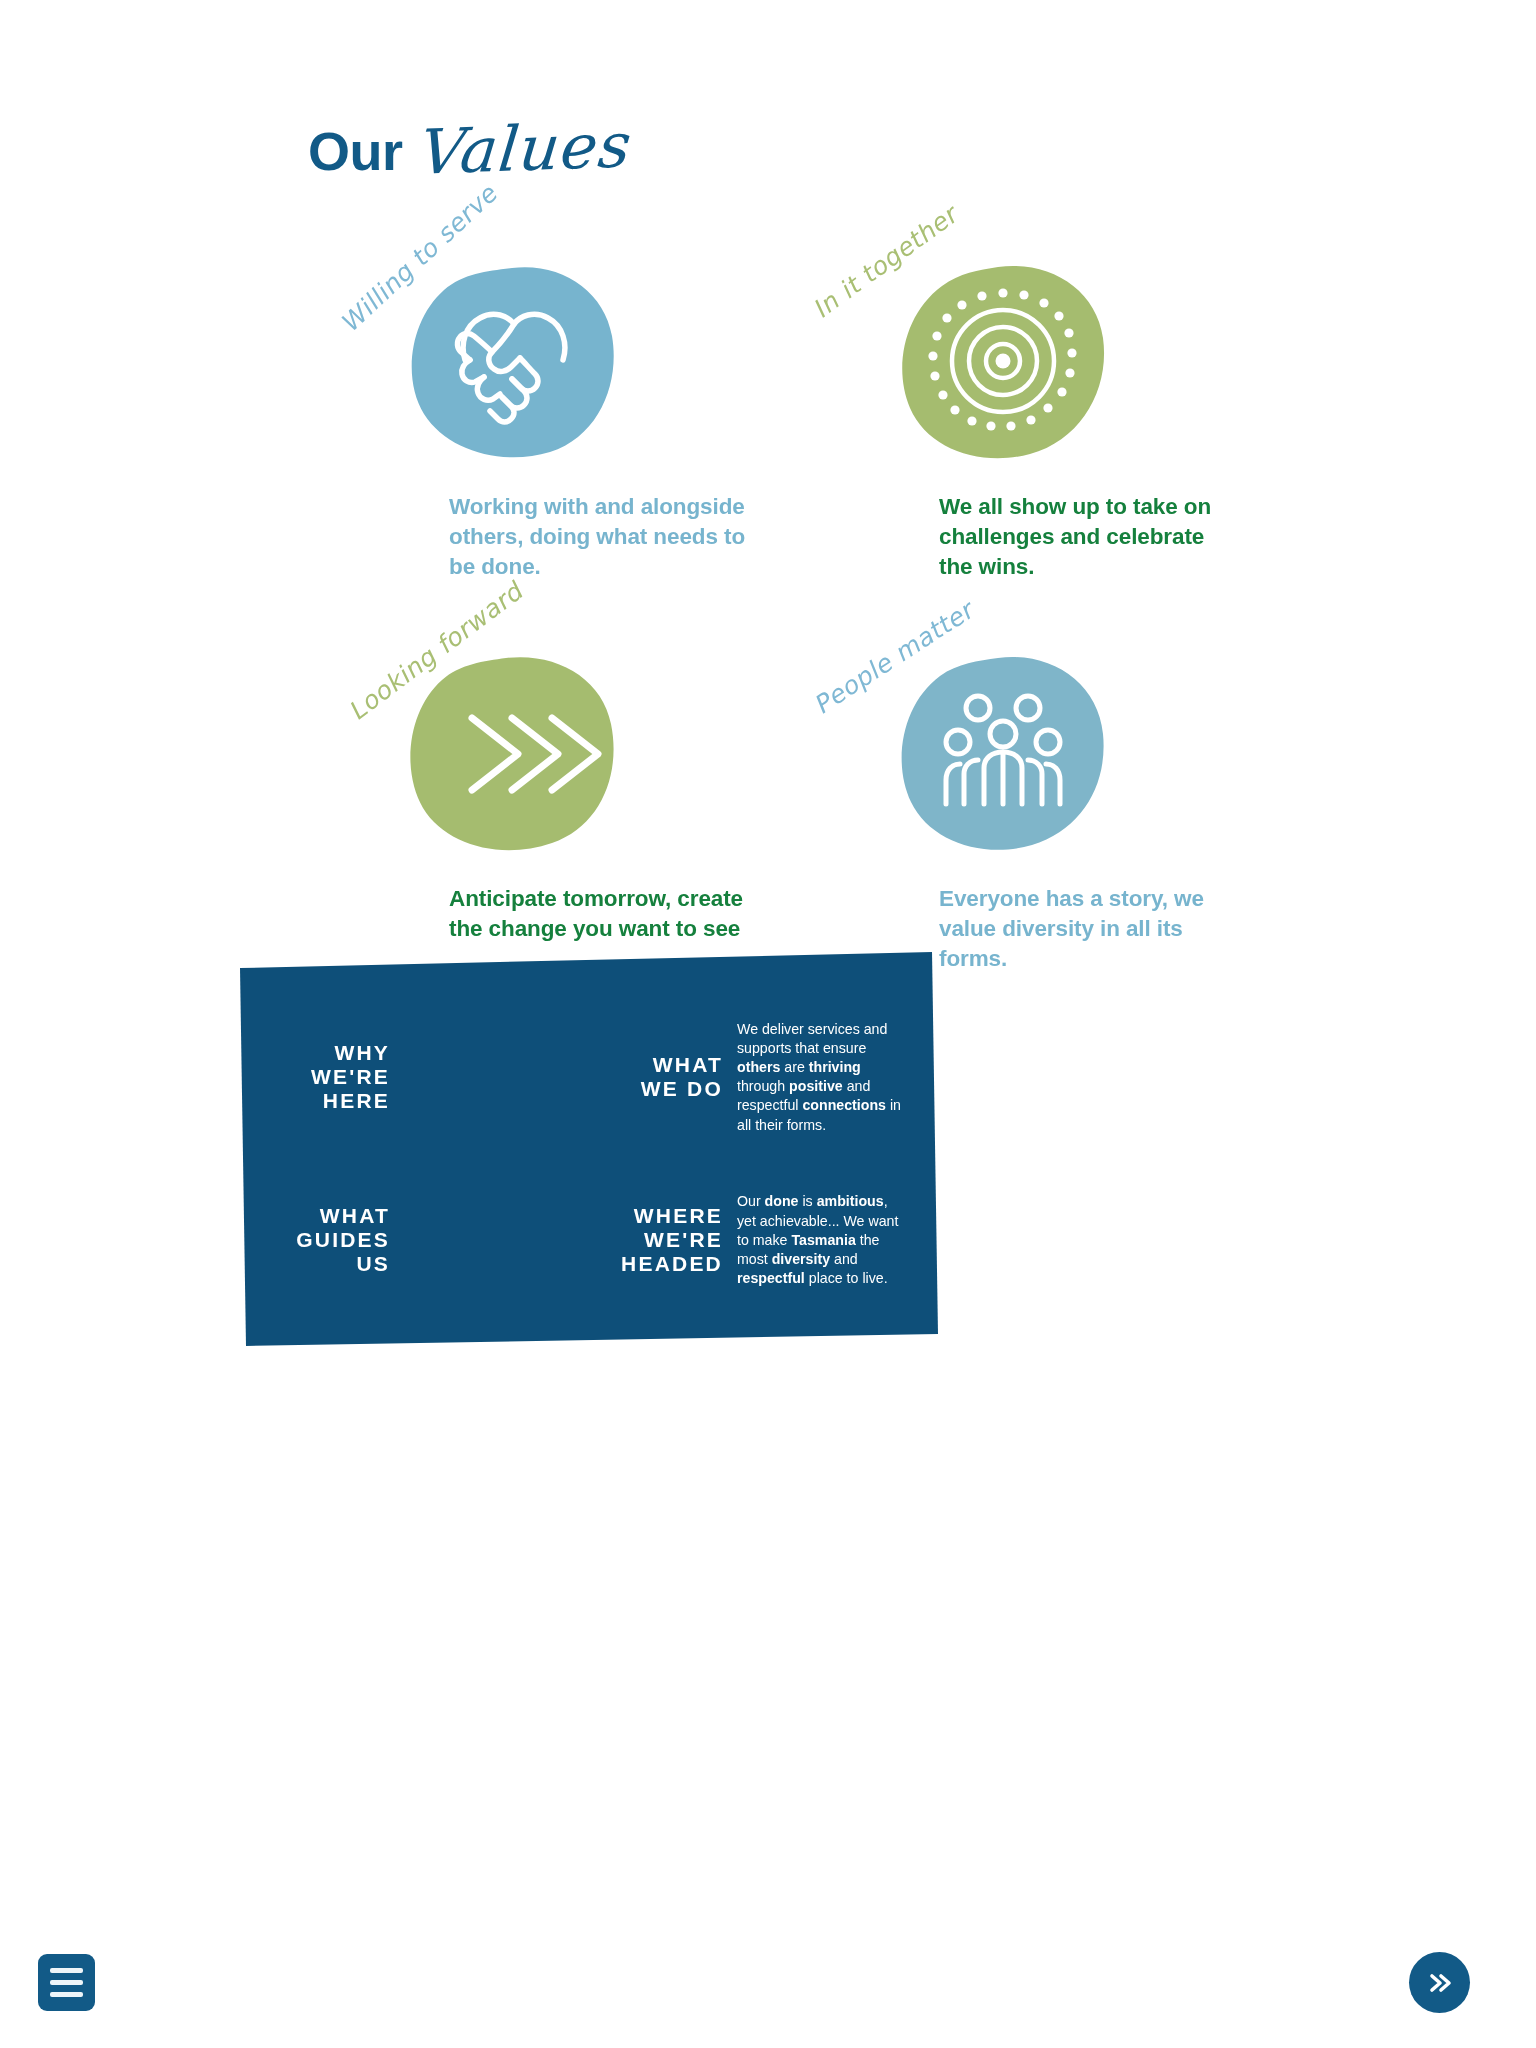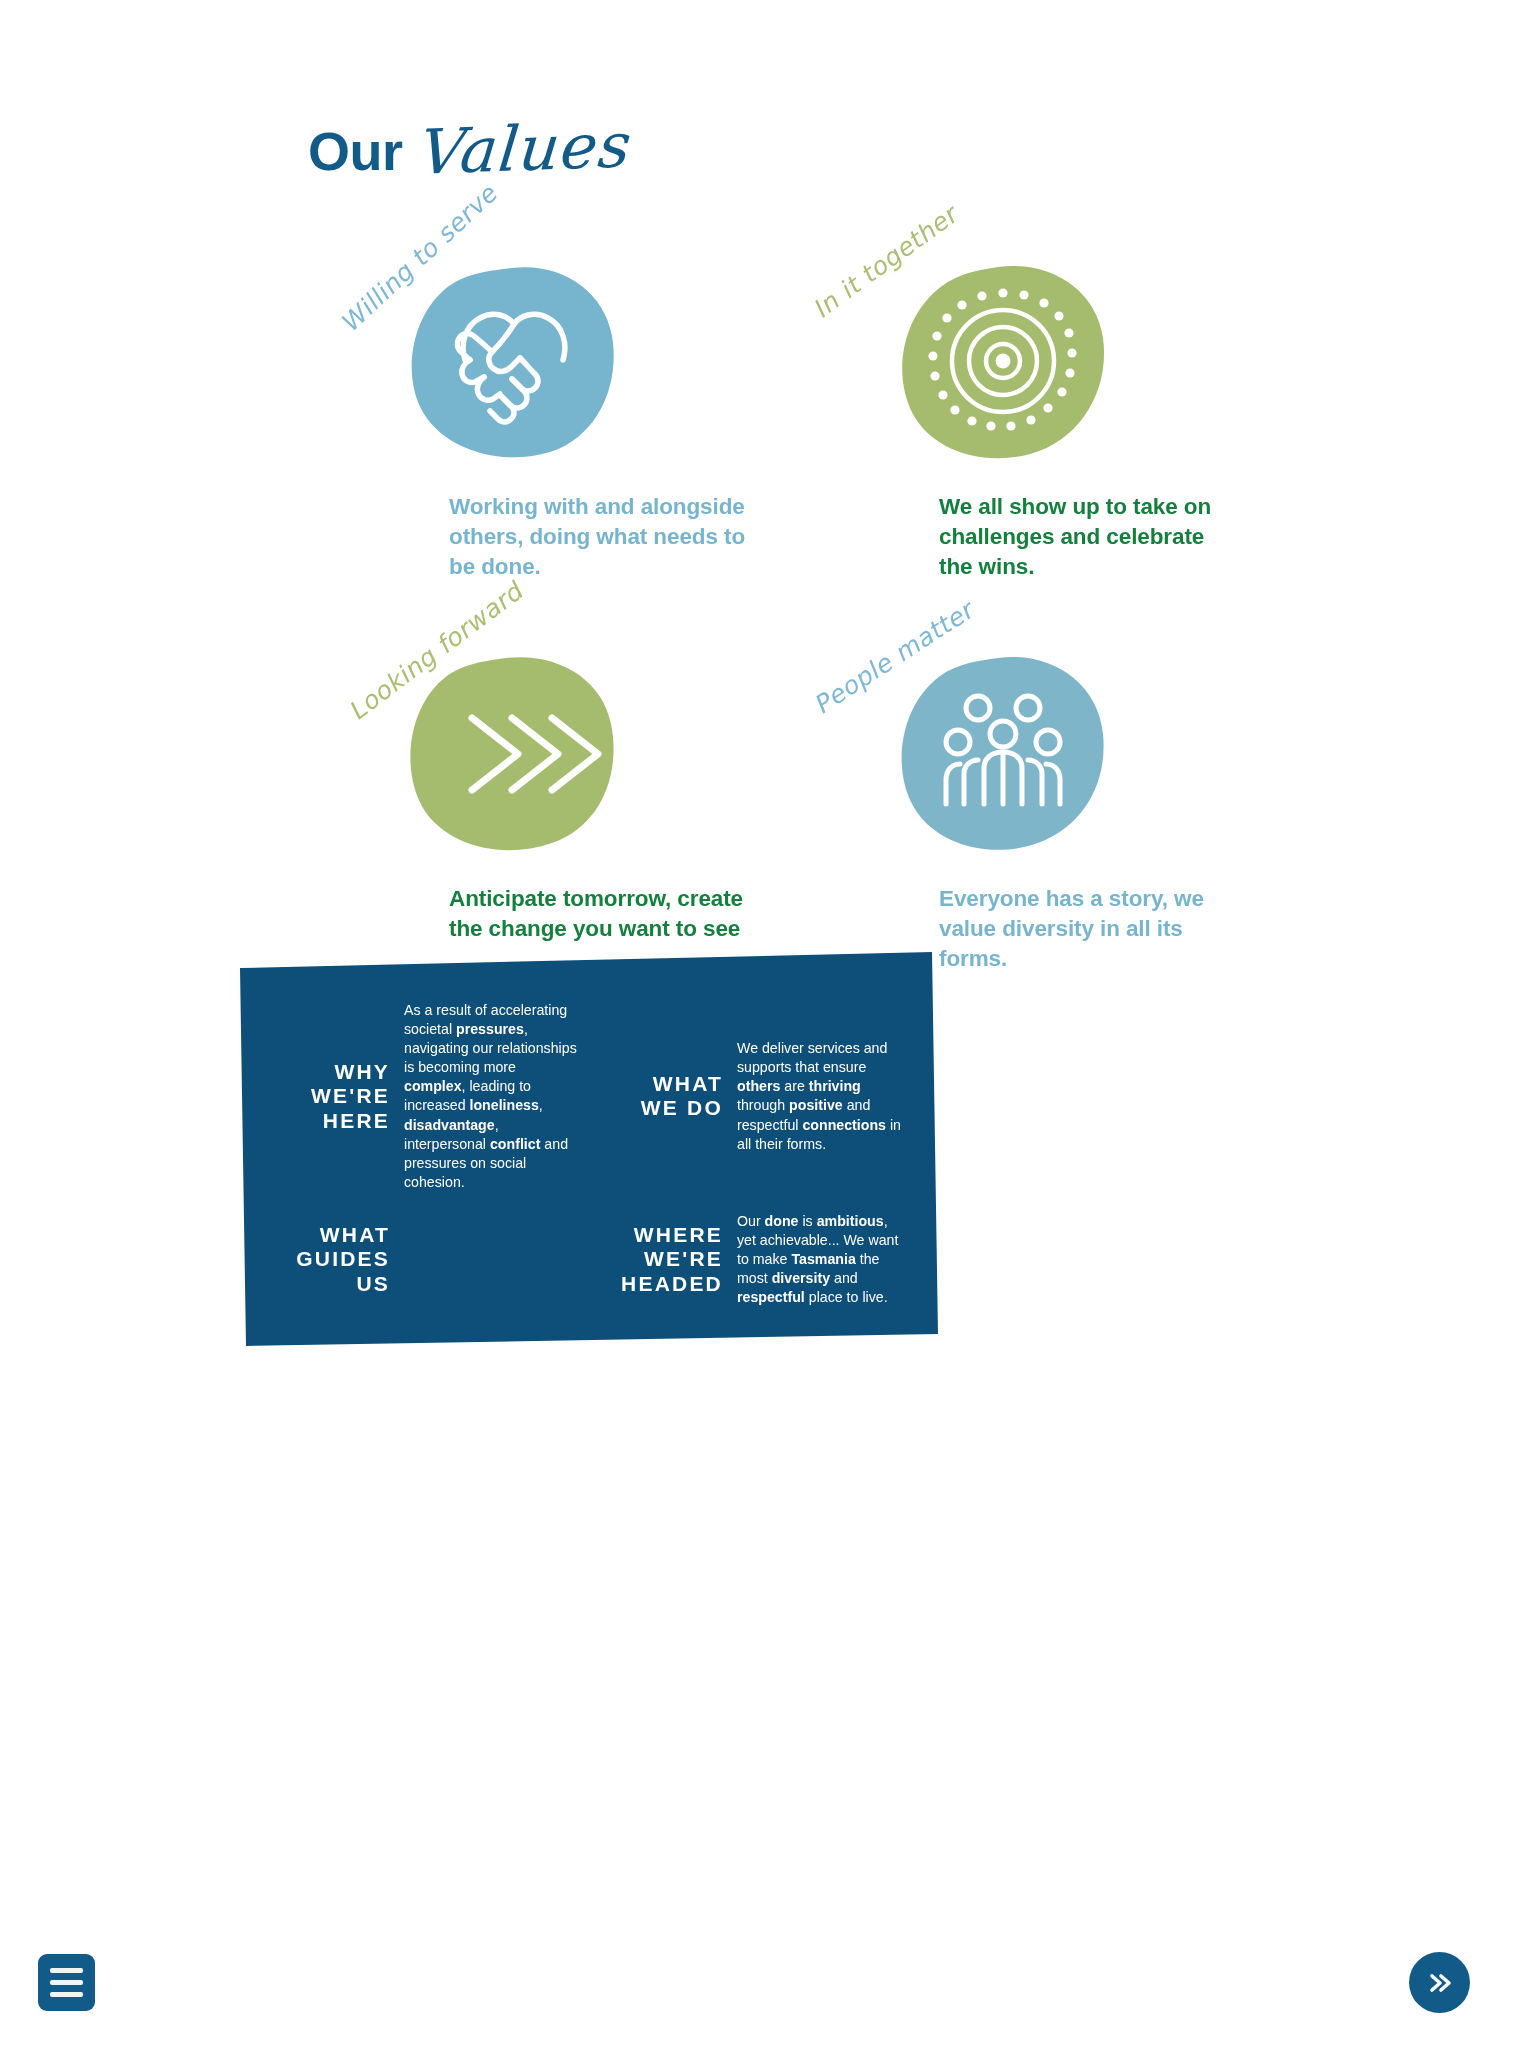--- a/index.html
+++ b/index.html
@@ -296,21 +296,20 @@
 <div class="dark-panel">
   <svg class="panel-bg" viewBox="0 0 700 400" preserveAspectRatio="none">
     <path d="M2 18 L694 2 L700 384 L8 396 Z" fill="#0E4F79"></path>
   </svg>
   <div class="panel-inner">
 
     <div class="panel-block">
       <div class="pb-heading">WHY
 WE'RE
 HERE</div>
-      <div class="pb-body">As a result of accelerating societal <b>pressures</b>, navigating our relationships is becoming more <b>complex</b>, leading to increased <b>loneliness</b>, <b>disadvantage</b>, interpersonal <b>conflict</b> and pressures on social cohesion.</div>
     </div>
 
     <div class="panel-block">
       <div class="pb-heading">WHAT
 WE DO</div>
       <div class="pb-body">We deliver services and supports that ensure <b>others</b> are <b>thriving</b> through <b>positive</b> and respectful <b>connections</b> in all their forms.</div>
     </div>
 
     <div class="panel-block">
       <div class="pb-heading">WHAT

